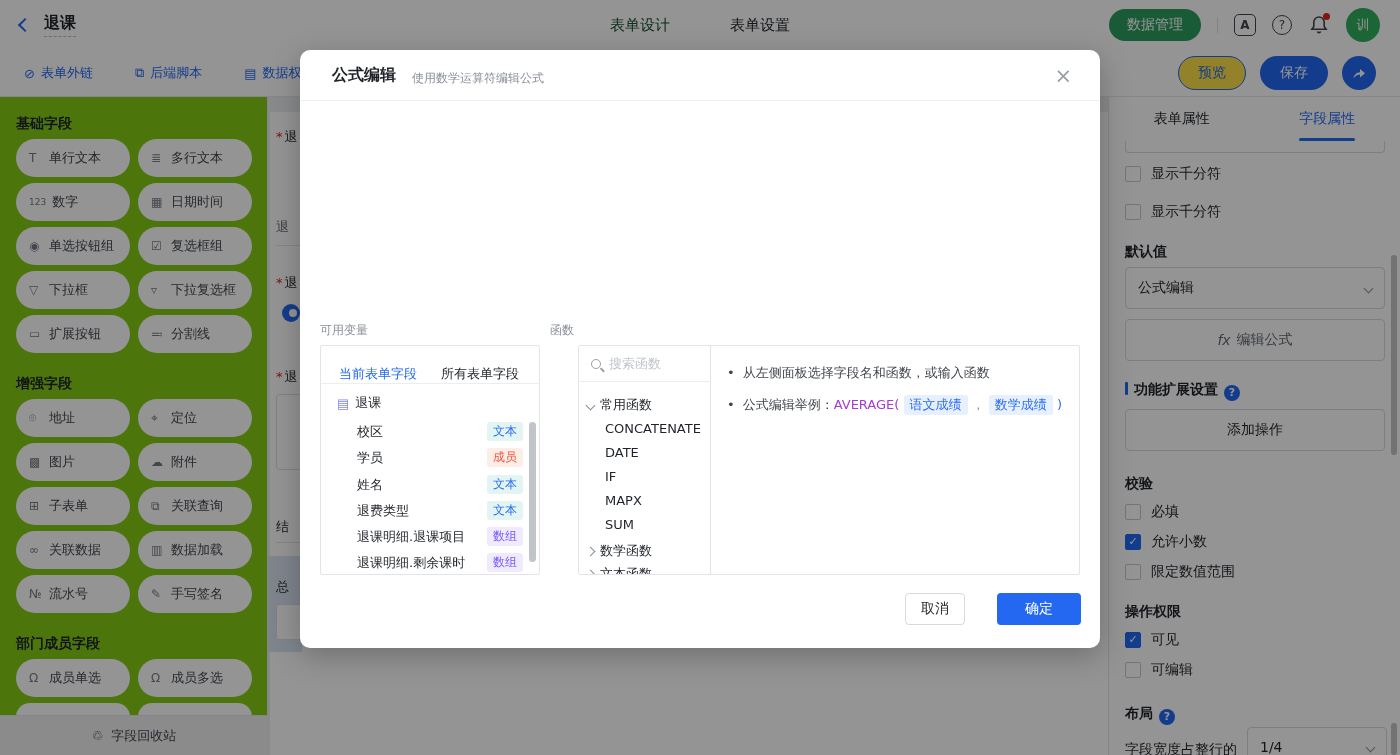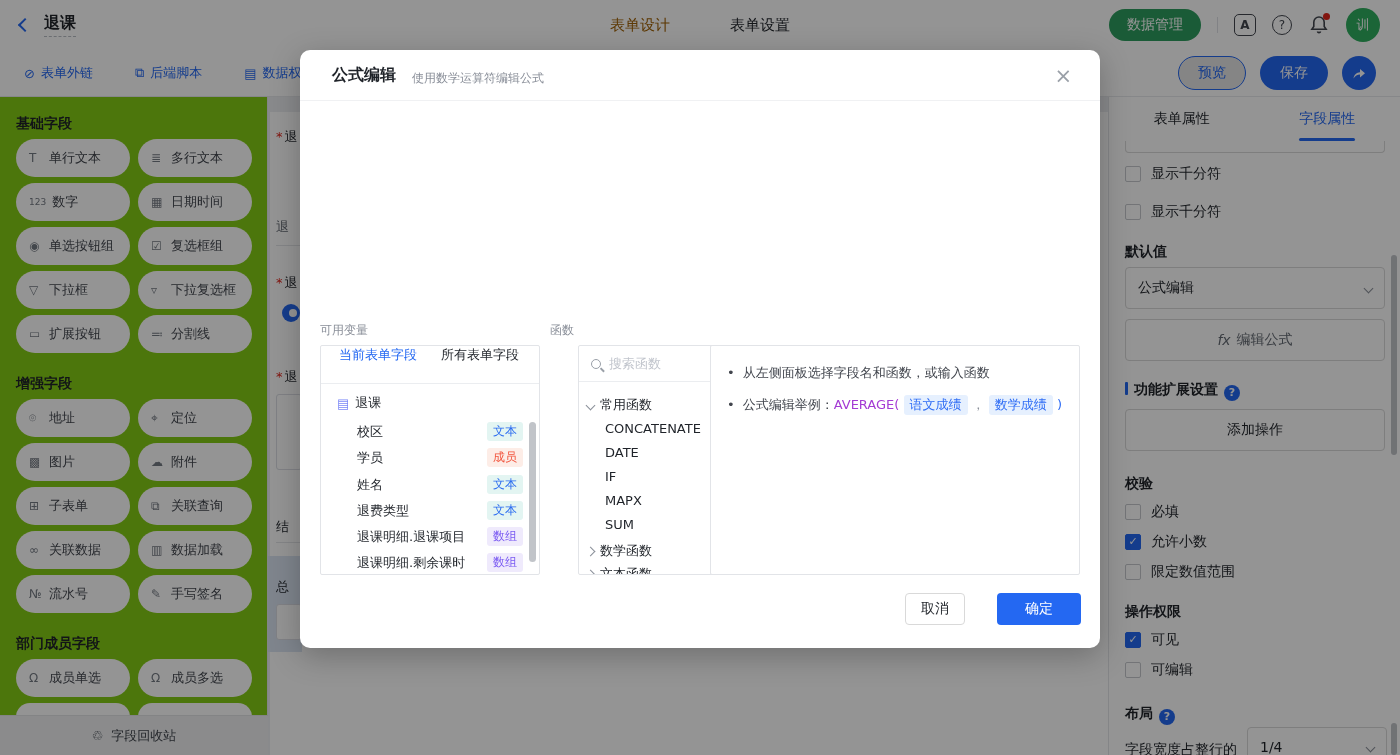--- a/index.html
+++ b/index.html
@@ -5,37 +5,37 @@
   * { box-sizing: border-box; margin: 0; padding: 0; }
   html,body { width:1400px; height:755px; overflow:hidden; }
   body { position:relative; font-family:"DejaVu Sans","Liberation Sans",sans-serif; background:#eceef1; color:#1f2329; }
   .abs { position:absolute; }
 
   
   .topbar { left:0; top:0; width:1400px; height:50px; background:#fff; display:flex; align-items:center; padding:0 20px; z-index:1; }
   .back-ch { width:10px; height:10px; border-left:2px solid #2468f2; border-bottom:2px solid #2468f2; transform:rotate(45deg); margin-right:14px; cursor:pointer; }
   .app-title { font-size:16px; font-weight:bold; border-bottom:1px dashed #b9bdc4; padding-bottom:2px; }
   .center-tabs { position:absolute; left:560px; top:0; width:280px; height:50px; display:flex; align-items:center; justify-content:center; gap:60px; font-size:15px; }
-  .ct-active { color:#a16207; }
+  .ct-active { color:#14532d; }
   .top-right { margin-left:auto; display:flex; align-items:center; gap:16px; }
   .pill-green { height:32px; padding:0 18px; border-radius:16px; background:#2e9e5f; color:#fff; font-size:14px; display:flex; align-items:center; cursor:pointer; }
   .vsep { width:1px; height:16px; background:#dfe1e5; }
   .tr-icon { width:22px; height:22px; border:1.6px solid #42464e; border-radius:5px; font-size:12px; font-weight:bold; display:flex; align-items:center; justify-content:center; color:#42464e; }
   .help-circ { width:20px; height:20px; border:1.6px solid #42464e; border-radius:50%; font-size:12px; display:flex; align-items:center; justify-content:center; color:#42464e; }
   .bell-wrap { position:relative; width:22px; height:22px; }
   .red-dot { position:absolute; right:0; top:-1px; width:7px; height:7px; border-radius:50%; background:#e1251b; }
   .avatar { width:34px; height:34px; border-radius:50%; background:#2fae5f; color:#fff; font-size:13px; display:flex; align-items:center; justify-content:center; }
 
   
   .subbar { left:0; top:50px; width:1400px; height:47px; background:#fff; border-bottom:1px solid #e7e9ec; display:flex; align-items:center; padding:0 24px; z-index:1; }
   .tools { display:flex; gap:42px; }
   .tool { display:flex; align-items:center; gap:6px; color:#2468f2; font-size:13px; cursor:pointer; }
   .tool .tico { font-size:13px; }
   .sub-right { margin-left:auto; display:flex; align-items:center; gap:14px; }
-  .btn-preview { width:68px; height:34px; border-radius:17px; border:1px solid #2468f2; color:#2468f2; background:#e5e5e5; font-size:14px; display:flex; align-items:center; justify-content:center; cursor:pointer; }
+  .btn-preview { width:68px; height:34px; border-radius:17px; border:1px solid #2468f2; color:#2468f2; background:#fde047; font-size:14px; display:flex; align-items:center; justify-content:center; cursor:pointer; }
   .btn-save { width:68px; height:34px; border-radius:17px; background:#2468f2; color:#fff; font-size:14px; display:flex; align-items:center; justify-content:center; cursor:pointer; }
   .btn-share { width:34px; height:34px; border-radius:50%; background:#2468f2; display:flex; align-items:center; justify-content:center; cursor:pointer; }
 
   
   .sidebar { left:0; top:97px; width:268px; height:658px; background:#84cc16; border-right:1px solid #e4e6e8; z-index:1; }
   .sb-title { position:absolute; left:16px; font-size:14px; font-weight:bold; color:#1f2329; }
   .sb-grid { position:absolute; left:16px; width:236px; display:flex; flex-wrap:wrap; gap:6px 8px; }
   .fpill { width:114px; height:38px; border-radius:19px; background:#fff; display:flex; align-items:center; gap:6px; padding-left:13px; font-size:13px; color:#42464e; cursor:pointer; }
   .fpill .fico { font-size:12px; color:#747a83; min-width:14px; }
   .recycle-bar { position:absolute; left:0; top:618px; width:268px; height:40px; background:#eff0f2; border-top:1px solid #e2e3e6; display:flex; align-items:center; justify-content:center; gap:8px; font-size:13px; color:#42464e; cursor:pointer; }
@@ -81,21 +81,21 @@
 
   .f-editor { position:absolute; left:20px; top:74px; width:760px; height:192px; border:1px solid #dcdfe5; border-radius:4px; overflow:visible; }
   .f-head { height:38px; background:#e9f3fd; border-radius:3px 3px 0 0; display:flex; align-items:center; padding:0 16px; font-size:13px; }
   .f-body { position:relative; height:152px; padding:16px; font-family:"DejaVu Sans Mono","Liberation Mono",monospace; font-size:13px; color:#333; }
   .chip { display:inline-block; background:#e6f0fe; color:#2f6df5; border-radius:3px; padding:1px 6px; font-family:"DejaVu Sans","Liberation Sans",sans-serif; }
   .red-rect { position:absolute; left:-6px; top:44px; width:201px; height:44px; border:3px solid #e1251b; z-index:5; }
 
   .m-lab { position:absolute; font-size:12px; color:#8a8f99; }
   .panel { position:absolute; top:295px; height:230px; border:1px solid #e2e4e8; border-radius:2px; background:#fff; overflow:hidden; }
   .vars { left:20px; width:220px; }
-  .vtabs { height:38px; border-bottom:1px solid #ebedf0; display:flex; align-items:flex-start; gap:24px; padding:0 18px; font-size:13px; }
+  .vtabs { height:38px; border-bottom:1px solid #ebedf0; display:flex; align-items:flex-end; gap:24px; padding:0 18px; font-size:13px; }
   .vtab-active { color:#2468f2; cursor:pointer; }
   .vtab { color:#1f2329; cursor:pointer; }
   .vrow { position:absolute; left:36px; font-size:13px; color:#1f2329; cursor:pointer; }
   .vroot { position:absolute; left:16px; font-size:13px; display:flex; gap:6px; align-items:center; }
   .doc-ico { color:#7b87f7; font-size:13px; }
   .badge { position:absolute; right:16px; font-size:12px; border-radius:3px; padding:1px 6px; }
   .b-text { color:#2b6cf0; background:#e3f5f2; }
   .b-member { color:#f2543d; background:#fdede7; }
   .b-array { color:#7b5bf2; background:#efeafc; }
   .v-scroll { position:absolute; right:3px; top:76px; width:7px; height:140px; border-radius:4px; background:#c1c4c9; }

